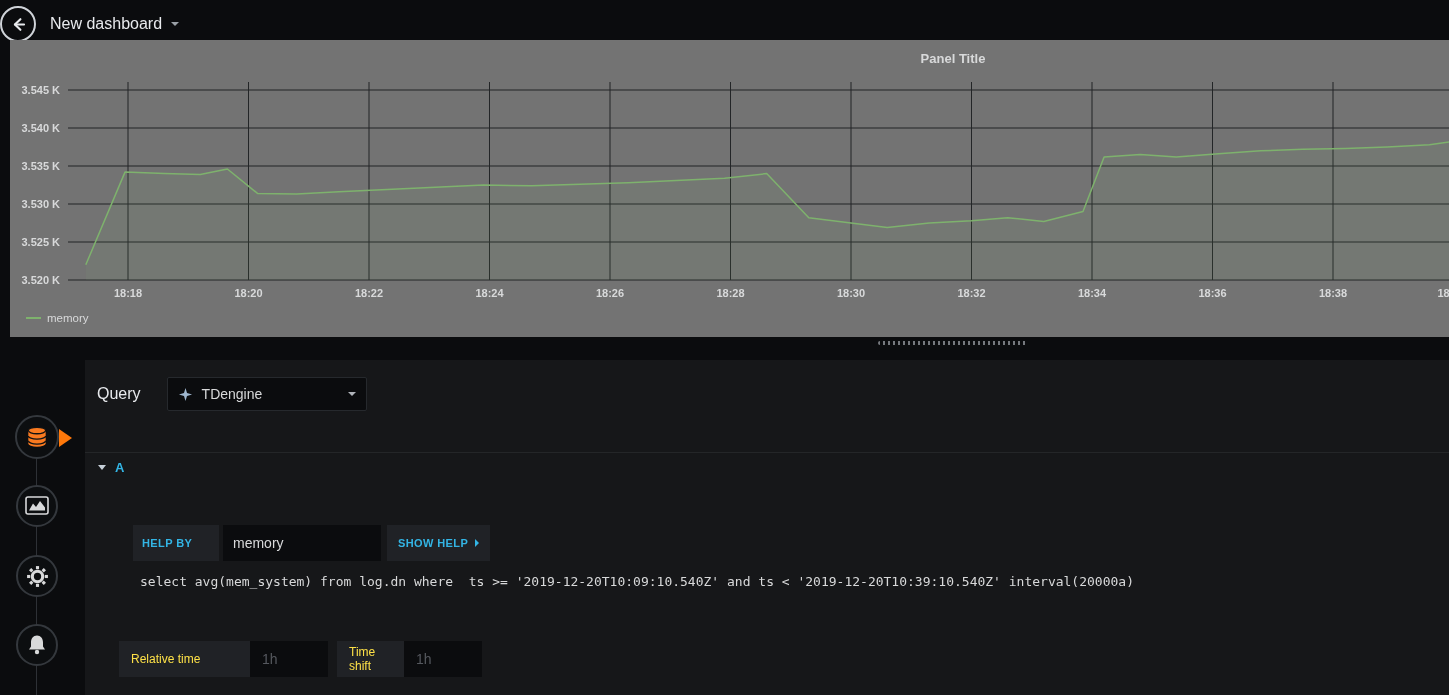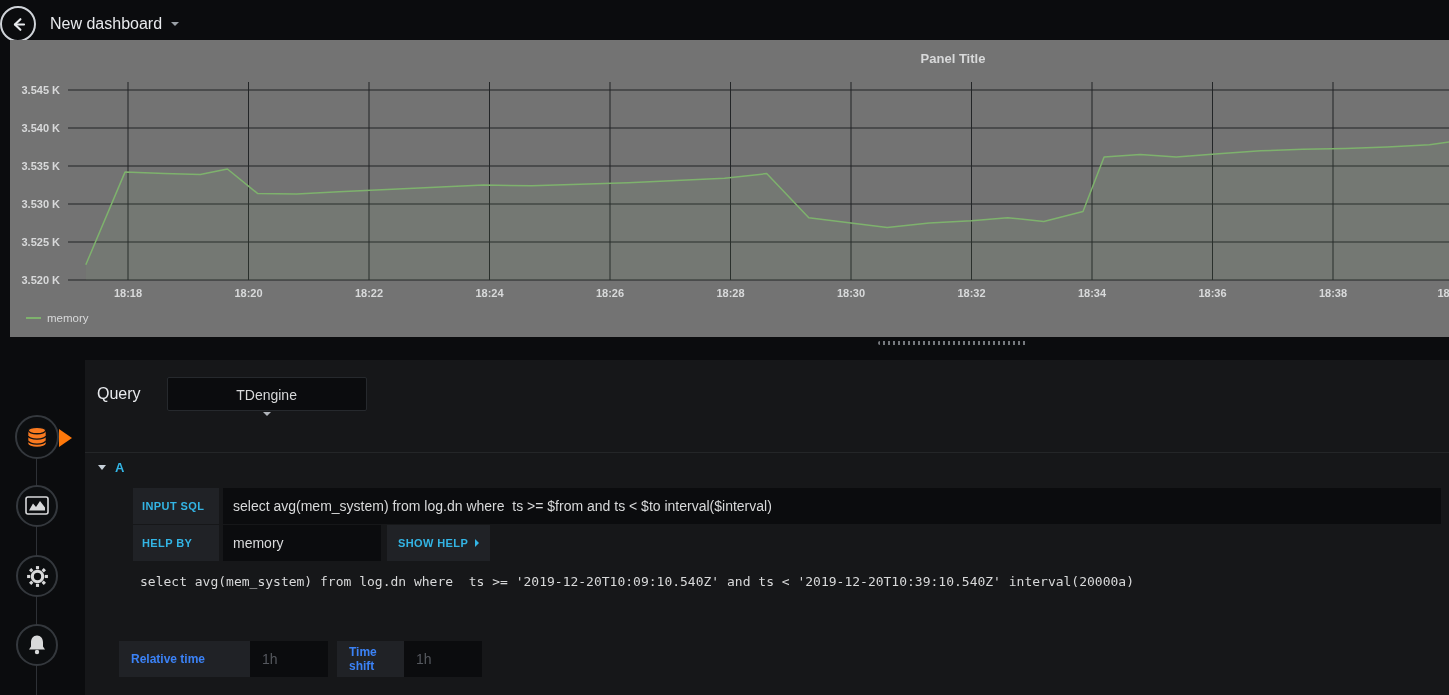--- a/index.html
+++ b/index.html
@@ -33,21 +33,21 @@
   .tab-general { left:16px; top:555px; width:42px; height:42px; }
   .tab-alert { left:16px; top:624px; width:42px; height:42px; }
   .active-arrow { position:absolute; left:59px; top:429px; width:0; height:0; z-index:2;
                   border-top:9px solid transparent; border-bottom:9px solid transparent; border-left:13px solid #ff780a; }
 
   
   .editor-panel { position:absolute; left:85px; top:360px; width:1364px; height:335px; background:#161719; }
   .query-header { position:absolute; left:12px; top:17px; height:34px; display:flex; align-items:center; }
   .query-title { font-size:16px; font-weight:500; color:#e8eaed; }
   .ds-picker { margin-left:26px; width:200px; height:34px; background:#0b0c0e; border:1px solid #26292d; border-radius:2px;
-               display:flex; align-items:center; gap:9px; padding:0 10px; cursor:pointer;flex-direction:column; }
+               display:flex; align-items:center; gap:9px; padding:0 10px; cursor:pointer; }
   .ds-name { flex:1; font-size:14px; color:#d8d9da; }
   .ds-caret { color:#b0b4ba; }
 
   .a-row { position:absolute; left:0; right:0; top:92px; height:30px; border-top:1px solid #242628;
            display:flex; align-items:center; padding-left:13px; gap:9px; cursor:pointer; }
   .a-caret { color:#c7d0d9; border-left-width:4.5px; border-right-width:4.5px; border-top-width:5px; }
   .ref-id { color:#33b5e5; font-weight:bold; font-size:13px; }
 
   .sql-row { position:absolute; left:48px; right:8px; top:128px; height:36px; display:flex; align-items:stretch; }
   .alias-row { position:absolute; left:48px; top:165px; height:36px; display:flex; align-items:stretch; }
@@ -56,21 +56,21 @@
   .kw { color:#33b5e5; font-size:11px; font-weight:bold; letter-spacing:0.4px; }
   .sql-input { flex:1; background:#0b0c0e; border:none; outline:none; color:#d8d9da; font-size:14px; font-family:inherit; padding:0 10px; }
   .alias-input { width:158px; background:#0b0c0e; border:none; outline:none; color:#d8d9da; font-size:14px; font-family:inherit; padding:0 10px; margin-right:6px; }
   .btn-label { background:#202226; color:#33b5e5; font-size:11px; font-weight:bold; letter-spacing:0.4px;
                display:flex; align-items:center; gap:7px; padding:0 11px; margin-right:6px; cursor:pointer; }
 
   .sql-preview { position:absolute; left:55px; top:214px; font-family:"DejaVu Sans Mono", monospace;
                  font-size:13px; color:#d8d9da; white-space:pre; }
 
   .options-row { position:absolute; left:34px; top:281px; height:36px; display:flex; align-items:stretch; }
-  .opt-label { background:#202226; color:#3b82f6; font-size:12px; font-weight:bold; display:flex; align-items:center; padding:0 12px; flex:none; }
+  .opt-label { background:#202226; color:#fde047; font-size:12px; font-weight:normal; display:flex; align-items:center; padding:0 12px; flex:none; }
   .opt-label.rt { width:131px; }
   .opt-label.ts { width:67px; }
   .opt-input { width:78px; background:#0b0c0e; border:none; outline:none; color:#d8d9da; font-size:14px; font-family:inherit; padding:0 12px; flex:none; }
   .opt-input::placeholder { color:#55585e; }
   .opt-gap { width:9px; flex:none; }
 </style>
 </head>
 <body>
 
 <header class="topbar">
@@ -187,26 +187,20 @@
       <span class="ds-name">TDengine</span>
       <span class="caret-down ds-caret"></span>
     </div>
   </div>
 
   <div class="a-row">
     <span class="caret-down a-caret"></span>
     <span class="ref-id">A</span>
   </div>
 
-  <div class="sql-row">
-    <div class="form-label w-label">
-      <span class="kw">INPUT SQL</span>
-    </div>
-    <input class="sql-input" type="text" value="select avg(mem_system) from log.dn where  ts &gt;= $from and ts &lt; $to interval($interval)" style="">
-  </div>
 
   <div class="alias-row">
     <div class="form-label w-label">
       <span class="kw">HELP BY</span>
     </div>
     <input class="alias-input" type="text" value="memory" style="">
     <div class="btn-label">
       <span>SHOW HELP</span>
       <span class="caret-right"></span>
     </div>

